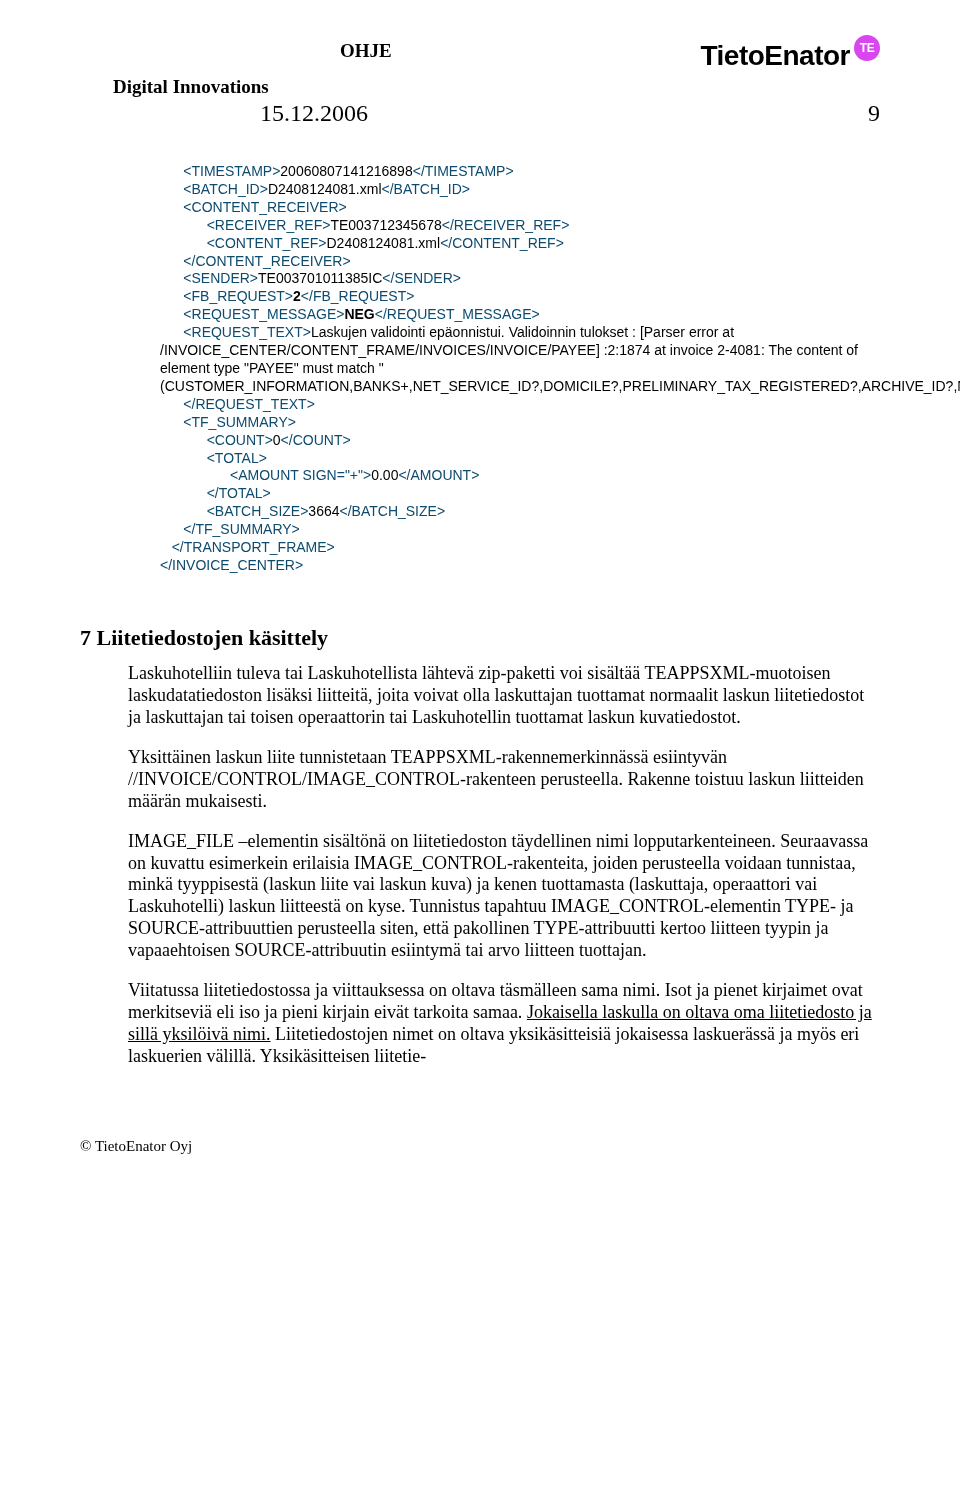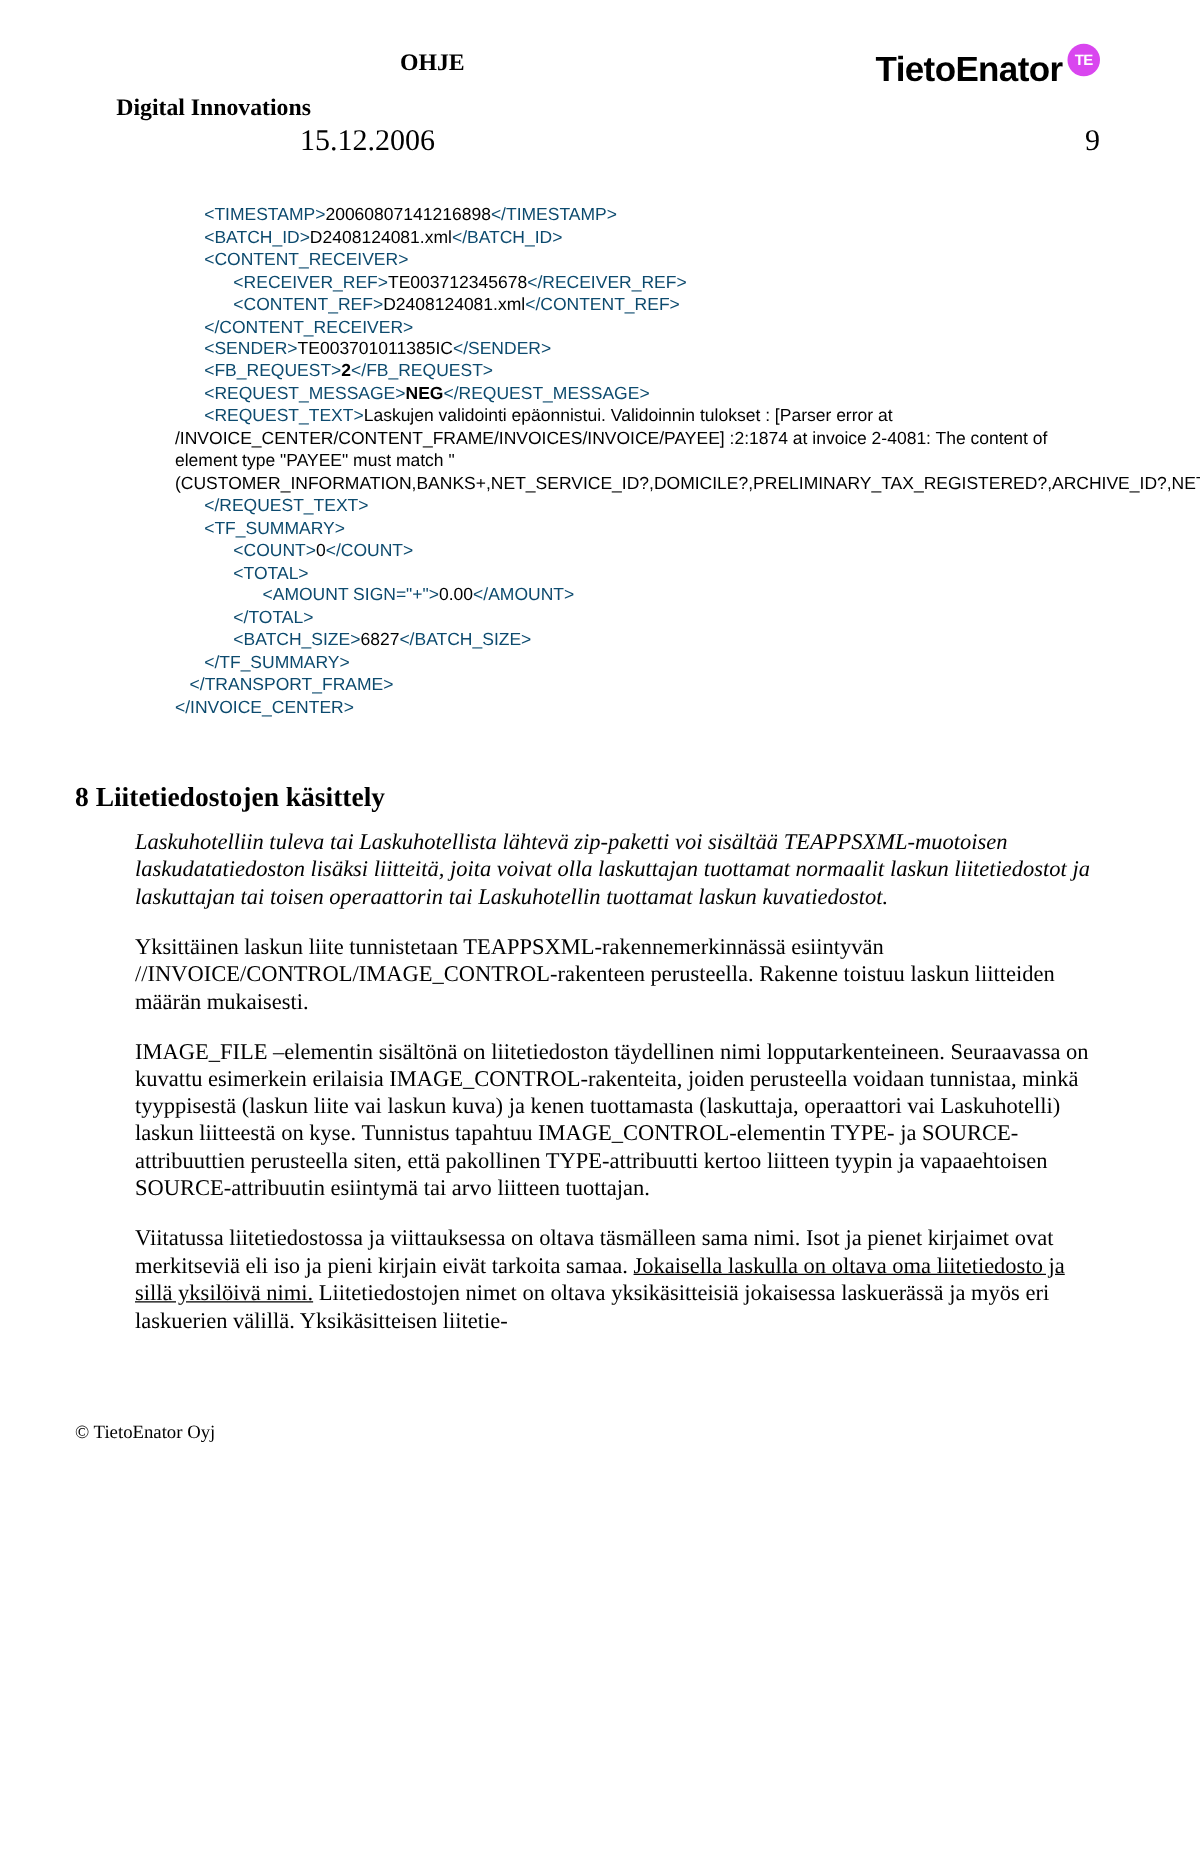--- a/index.html
+++ b/index.html
@@ -4,21 +4,21 @@
 <style>
   body {
     margin: 0;
     padding: 0;
     background: #fff;
     font-family: "Times New Roman", Times, serif;
     color: #000;
     width: 960px;
   }
   .page {
-    padding: 40px 80px 40px 60px;
+    padding: 40px 80px 40px 80px;
     box-sizing: border-box;
   }
   .header {
     display: flex;
     justify-content: space-between;
     align-items: flex-start;
     margin-bottom: 8px;
   }
   .header-left {
     flex: 0 0 auto;
@@ -143,28 +143,28 @@
       <span class="t">&lt;SENDER&gt;</span><span>TE003701011385IC</span><span class="t">&lt;/SENDER&gt;</span>
       <span class="t">&lt;FB_REQUEST&gt;</span><b>2</b><span class="t">&lt;/FB_REQUEST&gt;</span>
       <span class="t">&lt;REQUEST_MESSAGE&gt;</span><b>NEG</b><span class="t">&lt;/REQUEST_MESSAGE&gt;</span>
       <span class="t">&lt;REQUEST_TEXT&gt;</span><span>Laskujen validointi epäonnistui. Validoinnin tulokset : [Parser error at /INVOICE_CENTER/CONTENT_FRAME/INVOICES/INVOICE/PAYEE] :2:1874 at invoice 2-4081: The content of element type "PAYEE" must match "(CUSTOMER_INFORMATION,BANKS+,NET_SERVICE_ID?,DOMICILE?,PRELIMINARY_TAX_REGISTERED?,ARCHIVE_ID?,NETTING_CODE?,PAYEE_REFERENCE?,METHOD_OF_PAYMENT?,DETAILS_OF_PAYMENT?,BANK_BARCODE?)".</span>
       <span class="t">&lt;/REQUEST_TEXT&gt;</span>
       <span class="t">&lt;TF_SUMMARY&gt;</span>
             <span class="t">&lt;COUNT&gt;</span><span>0</span><span class="t">&lt;/COUNT&gt;</span>
             <span class="t">&lt;TOTAL&gt;</span>
                   <span class="t">&lt;AMOUNT SIGN="+"&gt;</span><span>0.00</span><span class="t">&lt;/AMOUNT&gt;</span>
             <span class="t">&lt;/TOTAL&gt;</span>
-            <span class="t">&lt;BATCH_SIZE&gt;</span><span>6827</span><span class="t">&lt;/BATCH_SIZE&gt;</span>
+            <span class="t">&lt;BATCH_SIZE&gt;</span><span>3664</span><span class="t">&lt;/BATCH_SIZE&gt;</span>
       <span class="t">&lt;/TF_SUMMARY&gt;</span>
    <span class="t">&lt;/TRANSPORT_FRAME&gt;</span>
 <span class="t">&lt;/INVOICE_CENTER&gt;</span></div>
 
-  <h2 class="section">8 Liitetiedostojen käsittely</h2>
+  <h2 class="section">7 Liitetiedostojen käsittely</h2>
 
   <div class="body-text">
-    <p style="margin-top:2px;font-style:italic;">Laskuhotelliin tuleva tai Laskuhotellista lähtevä zip-paketti voi sisältää TEAPPSXML-muotoisen laskudatatiedoston lisäksi liitteitä, joita voivat olla laskuttajan tuottamat normaalit laskun liitetiedostot ja laskuttajan tai toisen operaattorin tai Laskuhotellin tuottamat laskun kuvatiedostot.</p>
+    <p style="margin-top:2px;">Laskuhotelliin tuleva tai Laskuhotellista lähtevä zip-paketti voi sisältää TEAPPSXML-muotoisen laskudatatiedoston lisäksi liitteitä, joita voivat olla laskuttajan tuottamat normaalit laskun liitetiedostot ja laskuttajan tai toisen operaattorin tai Laskuhotellin tuottamat laskun kuvatiedostot.</p>
     <p>Yksittäinen laskun liite tunnistetaan TEAPPSXML-rakennemerkinnässä esiintyvän //INVOICE/CONTROL/IMAGE_CONTROL-rakenteen perusteella. Rakenne toistuu laskun liitteiden määrän mukaisesti.</p>
     <p>IMAGE_FILE –elementin sisältönä on liitetiedoston täydellinen nimi lopputarkenteineen. Seuraavassa on kuvattu esimerkein erilaisia IMAGE_CONTROL-rakenteita, joiden perusteella voidaan tunnistaa, minkä tyyppisestä (laskun liite vai laskun kuva) ja kenen tuottamasta (laskuttaja, operaattori vai Laskuhotelli) laskun liitteestä on kyse. Tunnistus tapahtuu IMAGE_CONTROL-elementin TYPE- ja SOURCE-attribuuttien perusteella siten, että pakollinen TYPE-attribuutti kertoo liitteen tyypin ja vapaaehtoisen SOURCE-attribuutin esiintymä tai arvo liitteen tuottajan.</p>
     <p><span>Viitatussa liitetiedostossa ja viittauksessa on oltava täsmälleen sama nimi. Isot ja pienet kirjaimet ovat merkitseviä eli iso ja pieni kirjain eivät tarkoita samaa. </span><span class="underline">Jokaisella laskulla on oltava oma liitetiedosto ja sillä yksilöivä nimi.</span><span> Liitetiedostojen nimet on oltava yksikäsitteisiä jokaisessa laskuerässä ja myös eri laskuerien välillä. Yksikäsitteisen liitetie-</span></p>
   </div>
 
   <div class="footer">© TietoEnator Oyj</div>
 </div>
 
 </body></html>

